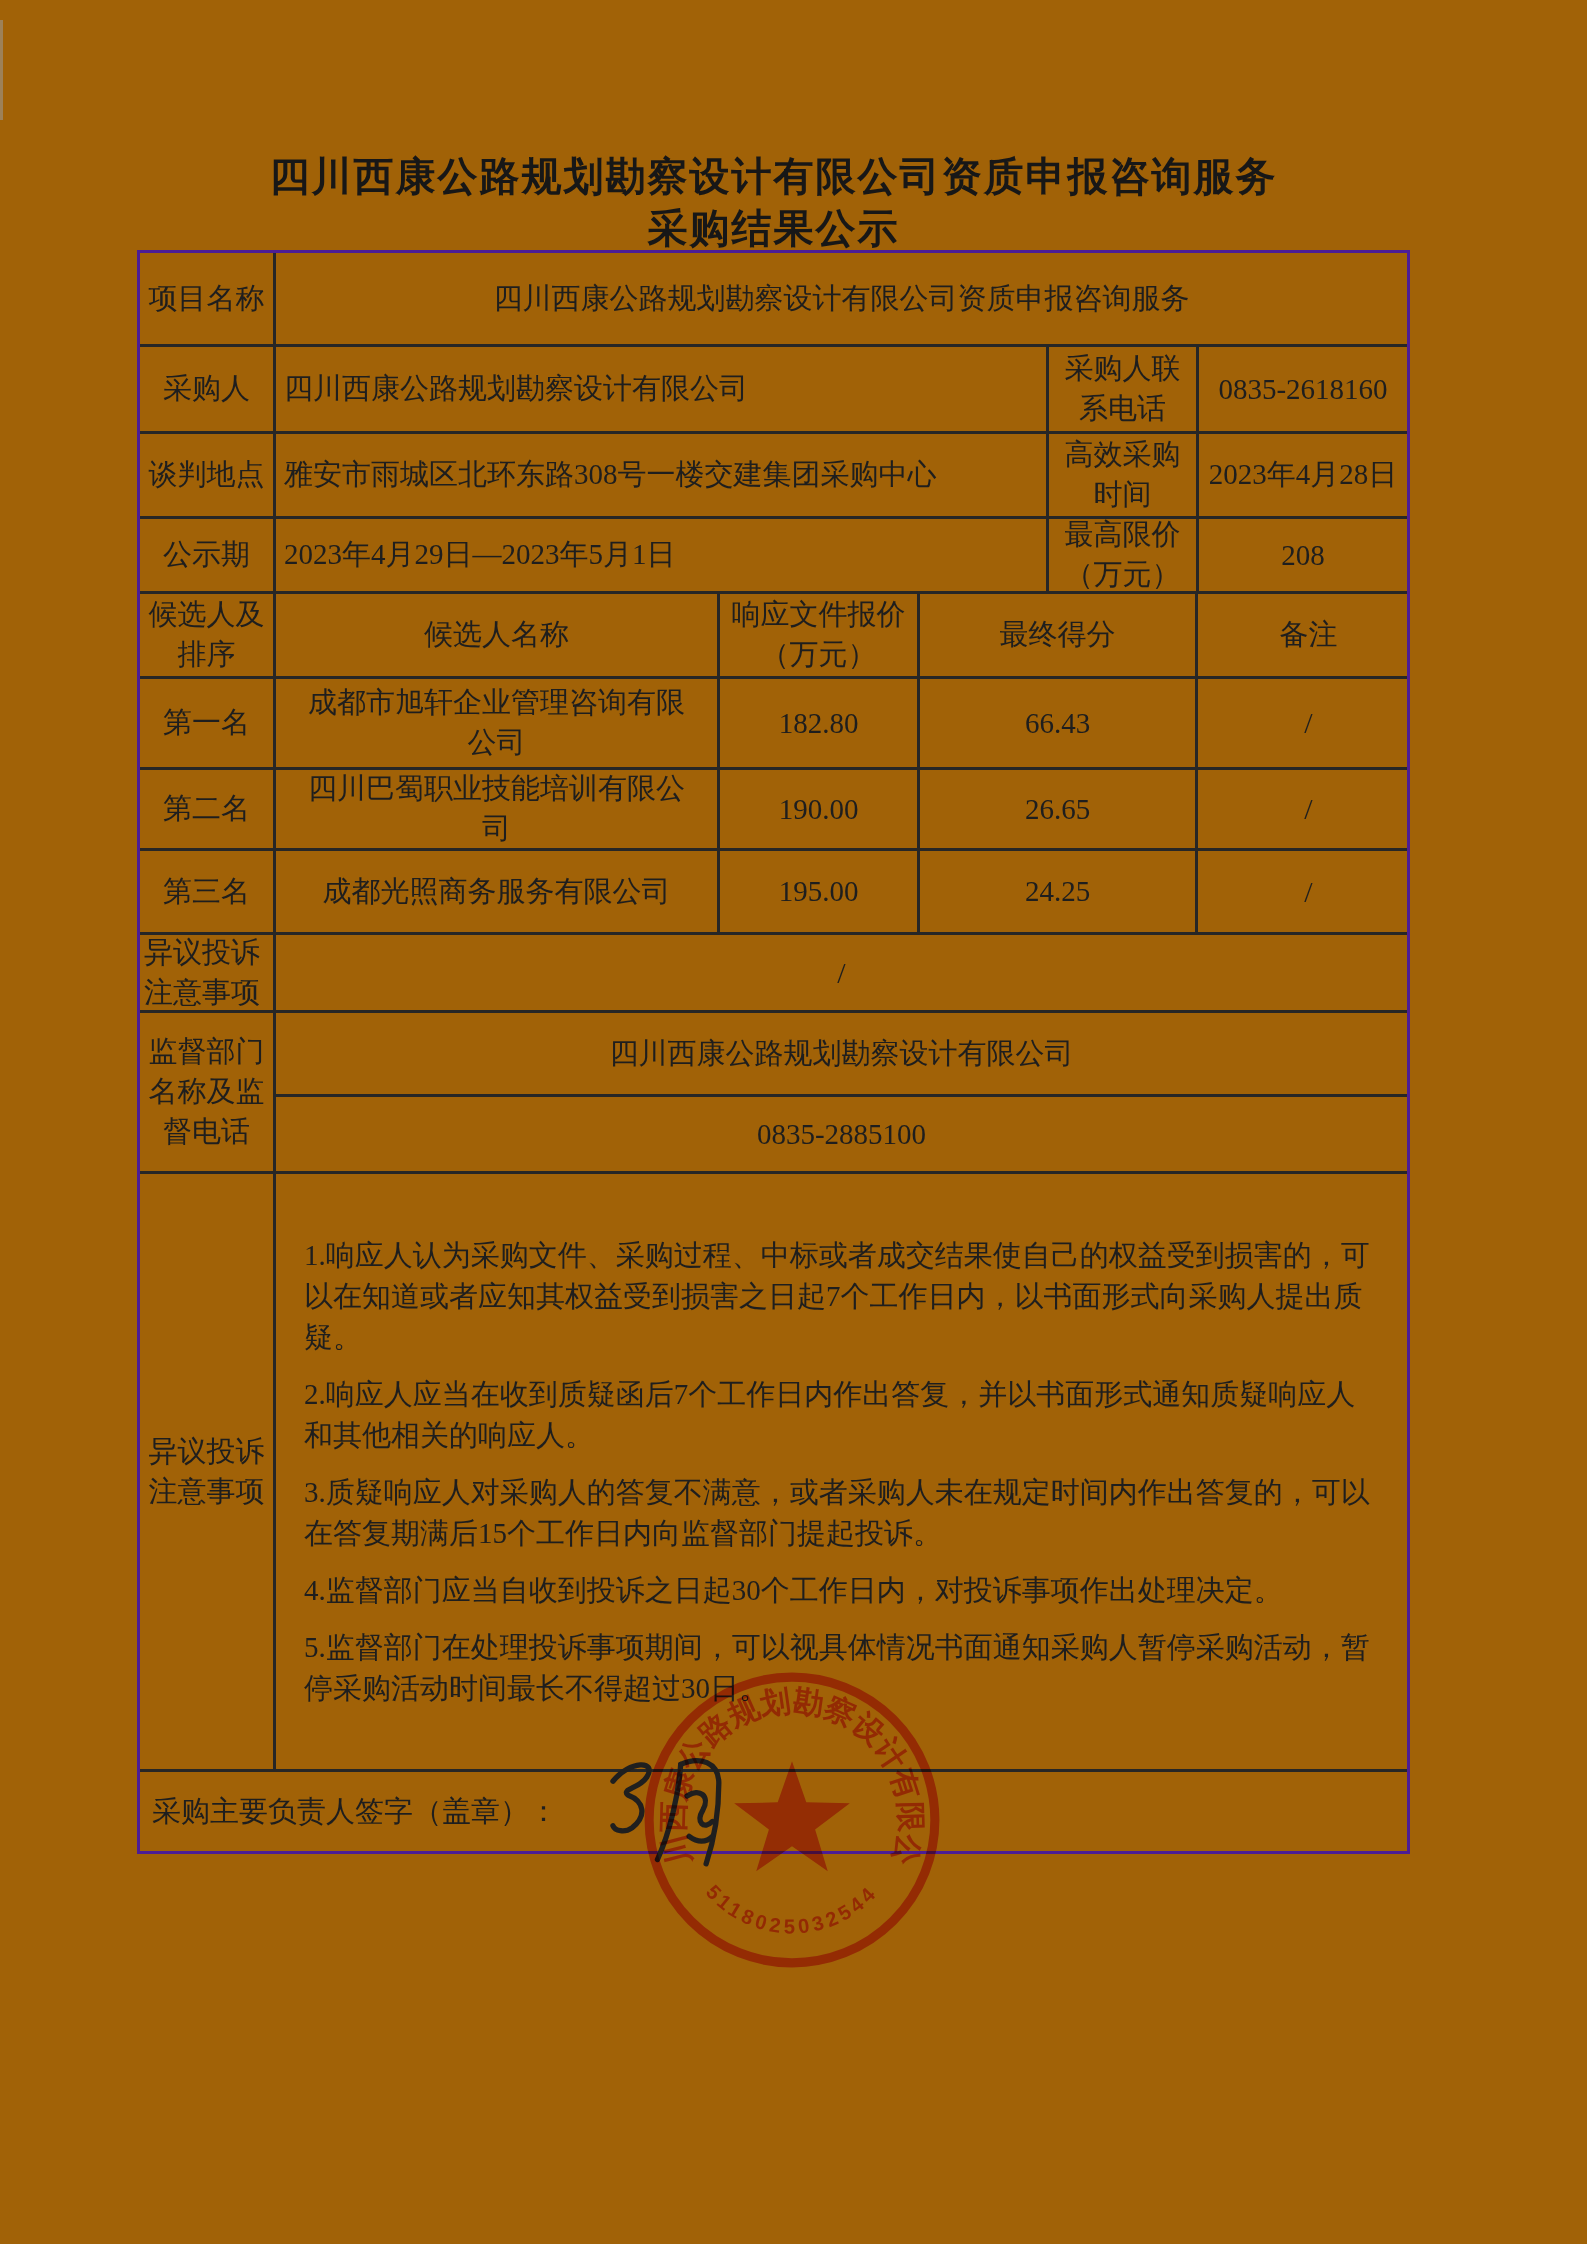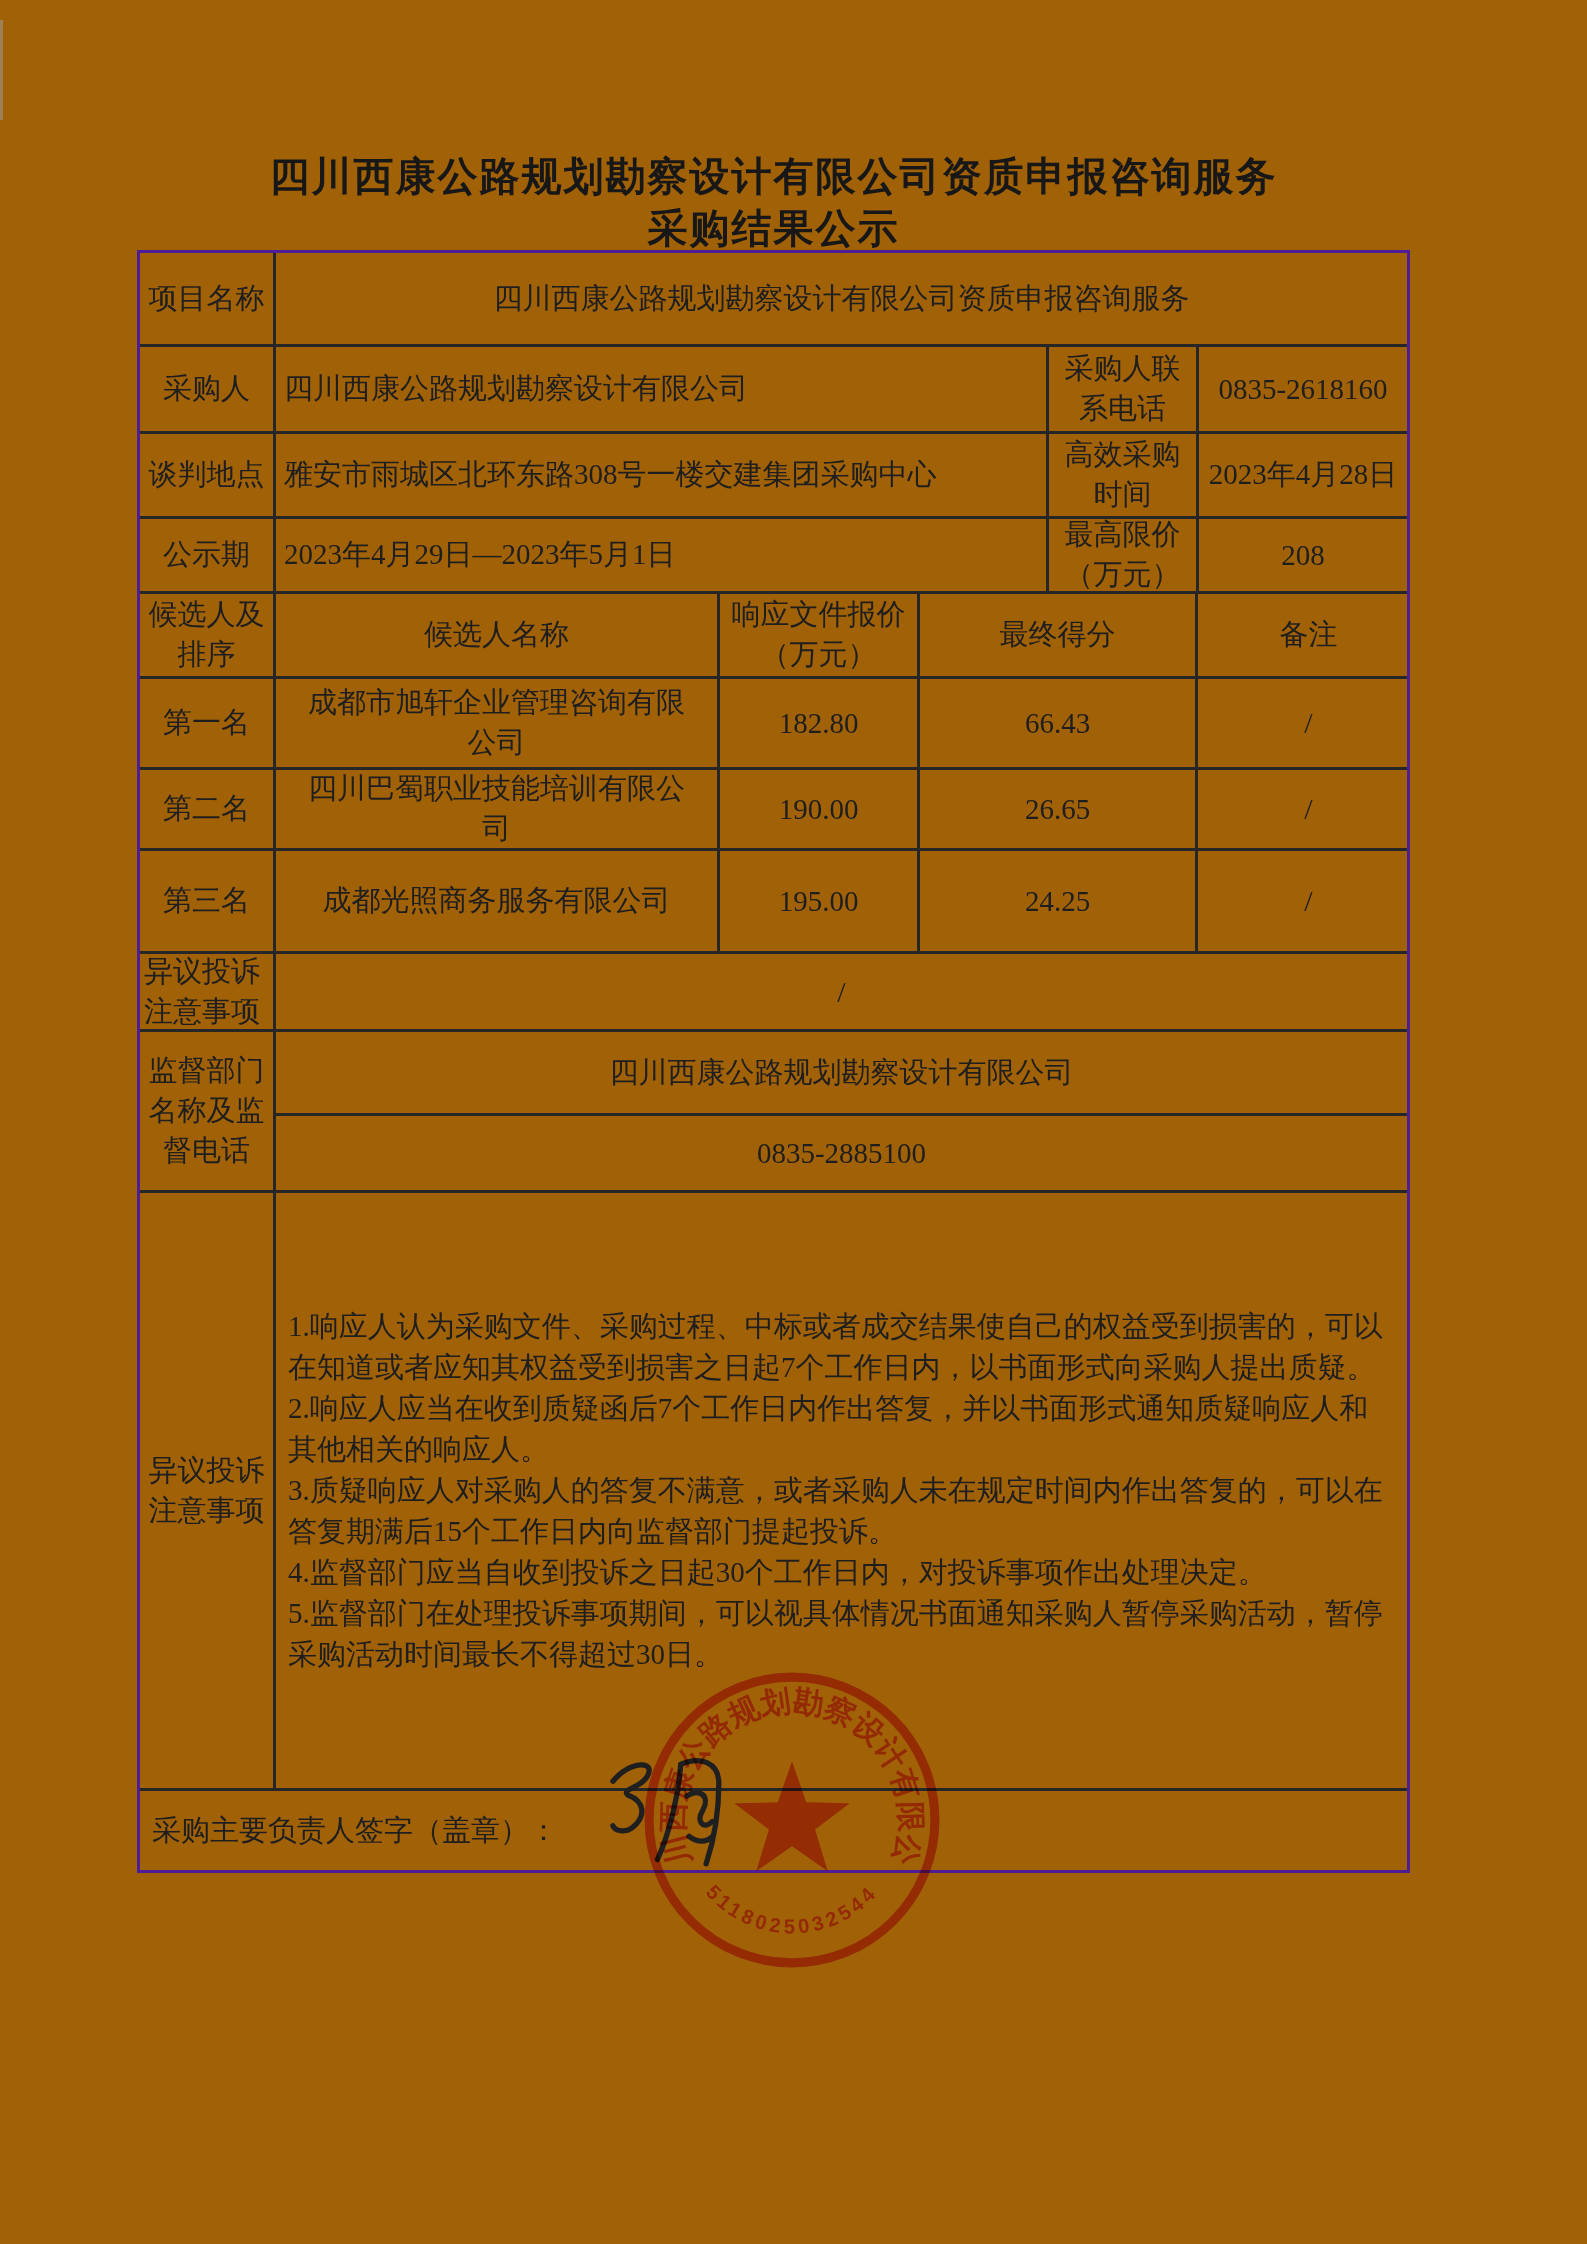--- a/index.html
+++ b/index.html
@@ -47,21 +47,21 @@
   .c-name{flex:0 0 444px;justify-content:center;text-align:center;}
   .c-price{flex:0 0 200px;justify-content:center;text-align:center;}
   .c-score{flex:0 0 278px;justify-content:center;text-align:center;}
   .c-rem{flex:0 0 212px;justify-content:center;text-align:center;padding-left:20px;}
   .c-wide{flex:0 0 1134px;}
   .name-limit{display:inline-block;max-width:390px;}
   .stackcell{flex-direction:column;padding:0;align-items:stretch;}
   .sub-row{display:flex;align-items:center;justify-content:center;text-align:center;}
   .sub-row + .sub-row{border-top:3px solid #262626;}
   .complaint-body{font-size:29px;line-height:41px;text-align:left;}
-  .complaint-body p{margin:0;}
+  .complaint-body p{margin:16px;}
   .sig-row{padding-left:12px;}
   .slash{font-size:30px;}
   .stamp{
     position:absolute;left:640px;top:1668px;width:304px;height:304px;
     mix-blend-mode:multiply;opacity:.92;
   }
   .signature{
     position:absolute;left:596px;top:1748px;width:180px;height:130px;
   }
 </style>
@@ -126,21 +126,21 @@
     <div class="tr" style="height:81px">
       <div class="td c-lab">第二名</div>
       <div class="td c-name">
           <span class="name-limit">四川巴蜀职业技能培训有限公司</span>
         </div>
       <div class="td c-price">190.00</div>
       <div class="td c-score">26.65</div>
       <div class="td c-rem slash">/</div>
     </div>
 
-    <div class="tr" style="height:103px">
+    <div class="tr" style="height:84px">
       <div class="td c-lab">第三名</div>
       <div class="td c-name">
           <span class="name-limit">成都光照商务服务有限公司</span>
         </div>
       <div class="td c-price">195.00</div>
       <div class="td c-score">24.25</div>
       <div class="td c-rem slash">/</div>
     </div>
 
     <div class="tr" style="height:78px">

